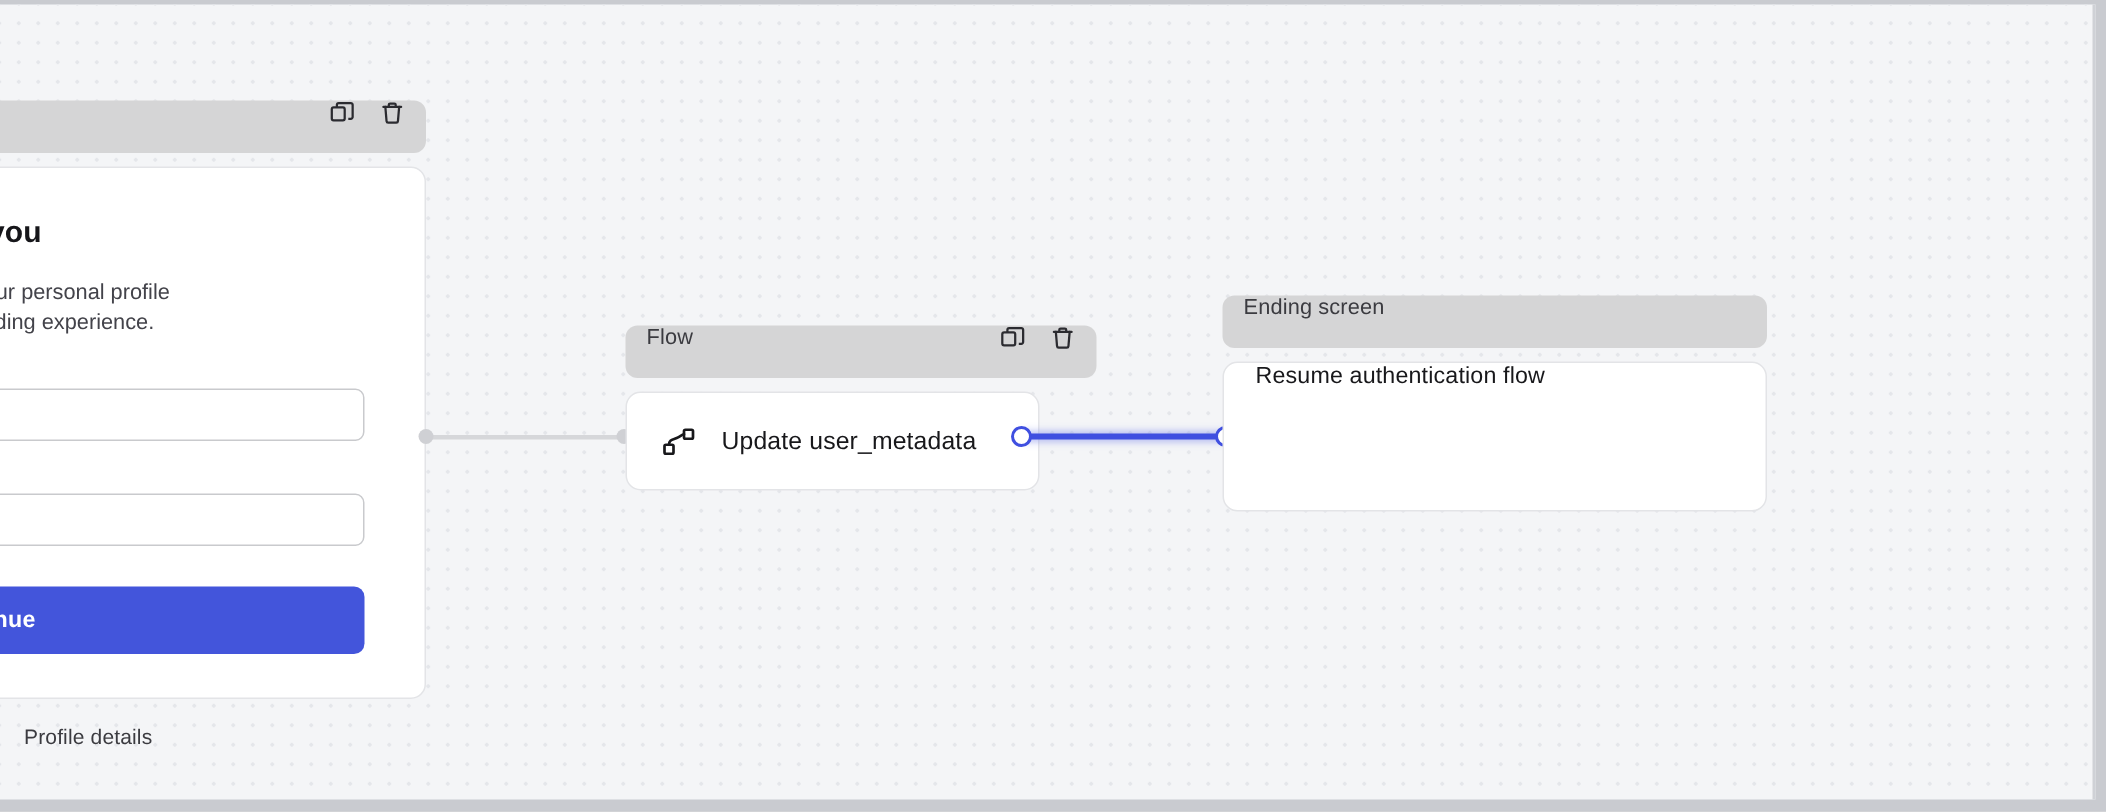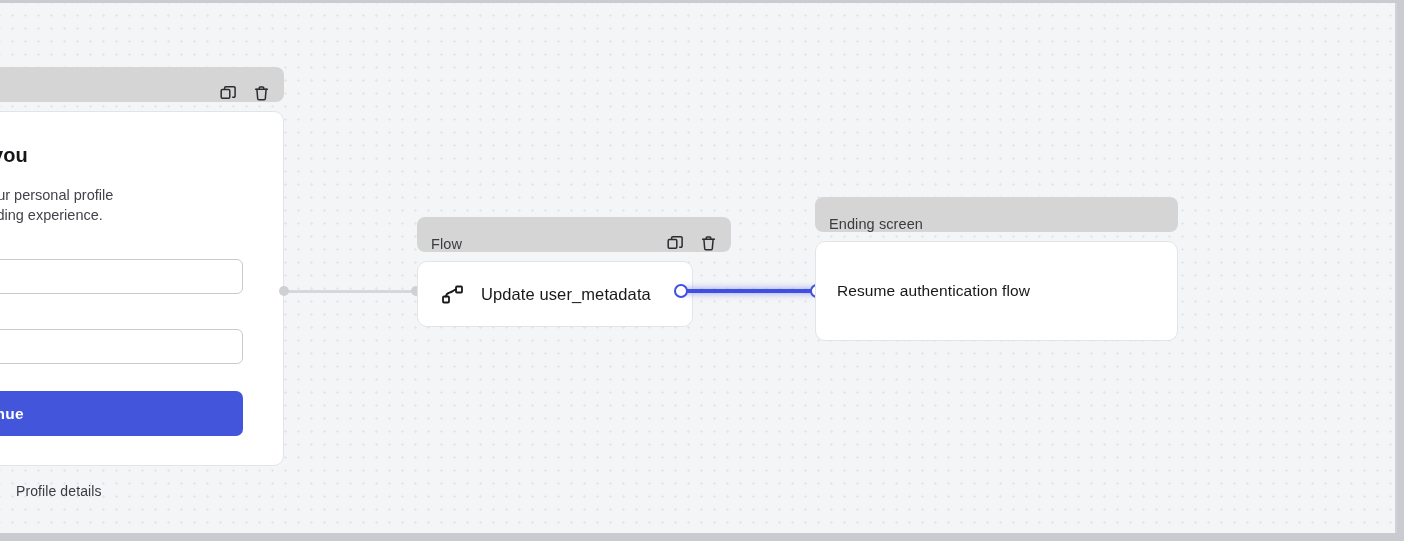--- a/index.html
+++ b/index.html
@@ -37,21 +37,21 @@
   }
 
   
   .node-group { position: absolute; }
 
   .node-header {
     background: #d5d5d6;
     border-radius: 8px;
     height: 35px;
     display: flex;
-    align-items: flex-end;
+    align-items: flex-start;
     padding: 0 14px;
     box-sizing: border-box;
   }
   .node-header .title {
     font-size: 14.5px;
     color: #3b3b40;
     letter-spacing: 0.1px;
     flex: 1 1 auto;
     white-space: nowrap;
     overflow: hidden;
@@ -102,21 +102,21 @@
   }
 
   
   #end-group { left: 815px; top: 194px; width: 363px; }
   #end-group .node-header { width: 363px; }
   #end-node {
     margin-top: 9px;
     width: 363px;
     height: 100px;
     display: flex;
-    align-items: center;
+    align-items: flex-start;
     padding-left: 21px;
     box-sizing: border-box;
   }
   #end-node .end-label {
     font-size: 15.5px;
     color: #18181b;
     letter-spacing: 0.1px;
     white-space: nowrap;
   }
 

